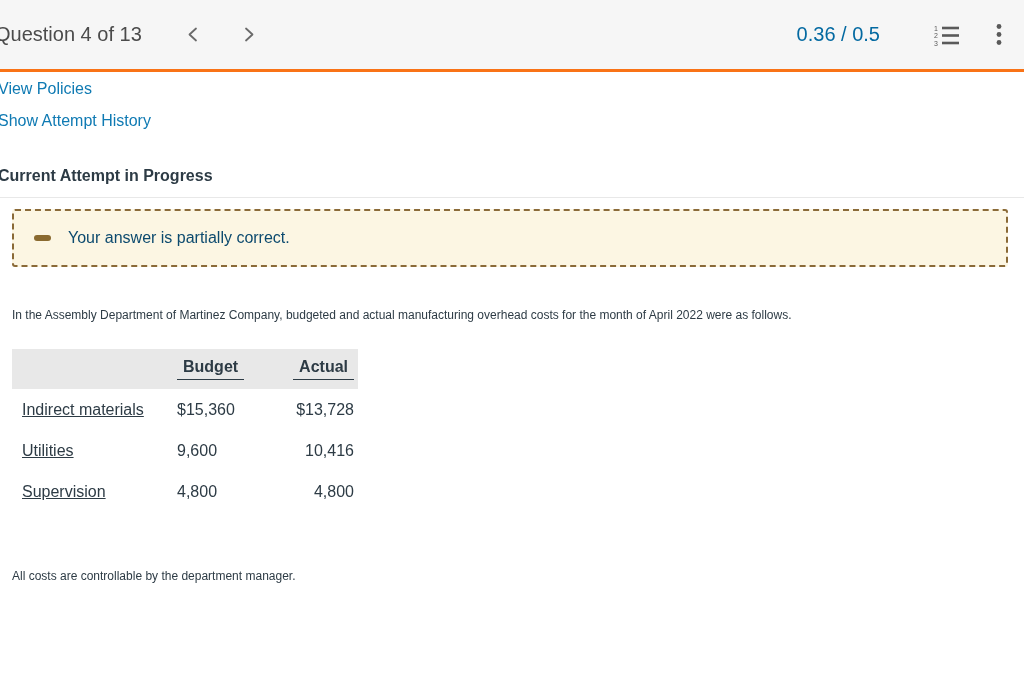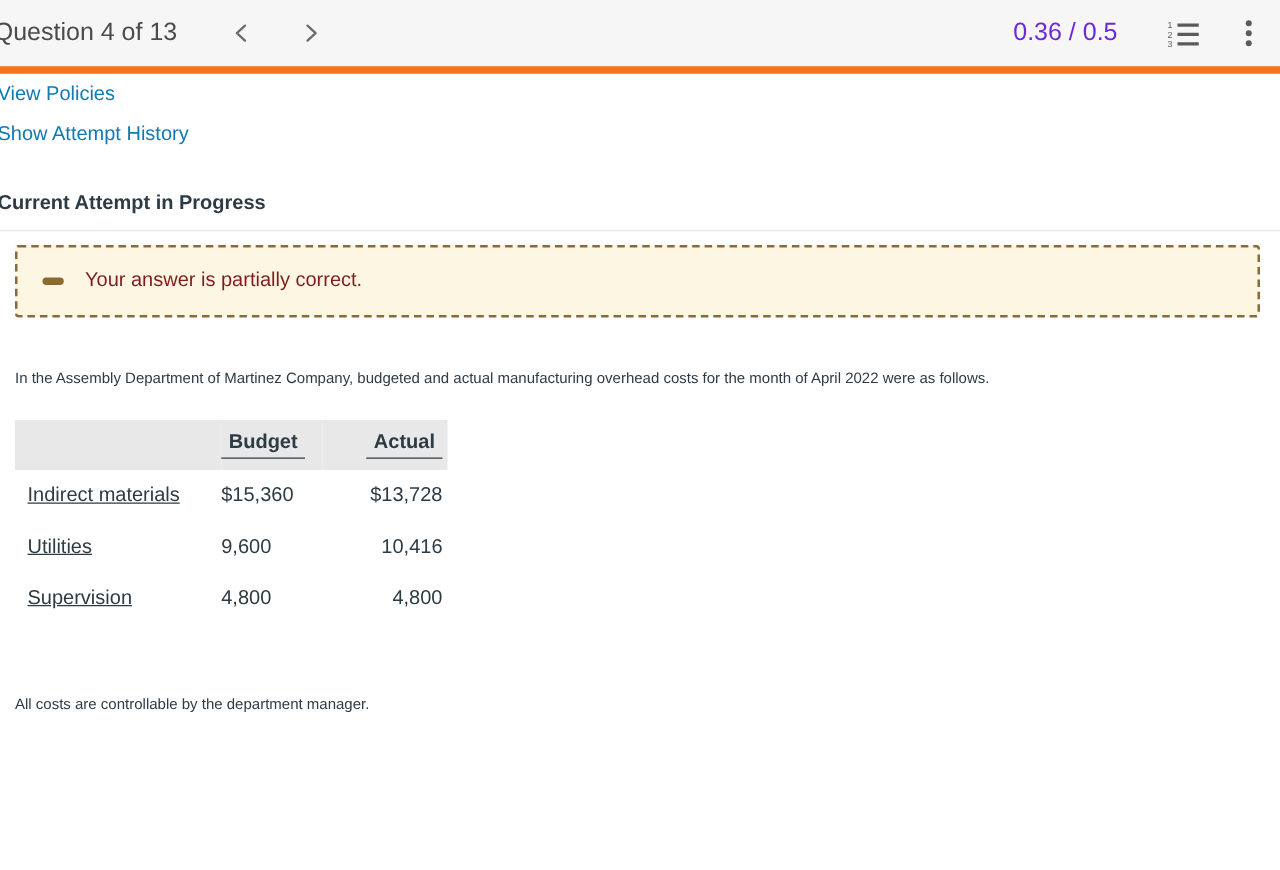--- a/index.html
+++ b/index.html
@@ -6,39 +6,39 @@
   html, body { margin: 0; padding: 0; }
   body {
     width: 1024px; height: 696px; overflow: hidden;
     background: #ffffff;
     font-family: "Liberation Sans", sans-serif;
     color: #2d3b45;
   }
 
   
   .topbar {
-    height: 59px;
+    height: 72px;
     background: #f6f6f6;
-    border-bottom: 6px solid #f97316;
+    border-bottom: 3px solid #f97316;
     display: flex;
     align-items: center;
     padding: 0 22px 0 0;
   }
   .q-title {
     font-size: 20px; font-weight: 400; color: #4b4b4b;
     margin: 0 0 0 -5px; white-space: nowrap;
   }
   .nav-btn {
     background: none; border: none; padding: 0; cursor: pointer;
     display: flex; align-items: center;
   }
   .nav-btn.prev { margin-left: 44px; }
   .nav-btn.next { margin-left: 44px; }
   .topbar-spacer { flex: 1; }
-  .score { font-size: 20px; color: #6d28d9; margin-right: 40px; white-space: nowrap; }
+  .score { font-size: 20px; color: #0369a1; margin-right: 54px; white-space: nowrap; }
   .icon-btn { background: none; border: none; padding: 0; cursor: pointer; display: flex; align-items: center; }
   .icon-btn.menu { margin-left: 36px; }
 
   
   .links { padding-top: 5px; }
   .links a {
     display: table;
     color: #0f7ab3; text-decoration: none;
     font-size: 16px; line-height: 24px;
     margin: 0 0 8px -2px;
@@ -53,21 +53,21 @@
 
   
   .alert {
     margin: 11px 16px 0 12px;
     height: 58px;
     background: #fcf6e3;
     border: 2px dashed #8a6a38;
     border-radius: 3px;
     display: flex; align-items: center;
     padding-left: 20px;
-    color: #7f1d1d; font-size: 16px;
+    color: #0c4a6e; font-size: 16px;
   }
   .minus-icon {
     width: 17px; height: 6px; border-radius: 3px;
     background: #8a6a30; margin-right: 17px; flex: none;
   }
 
   
   .intro {
     margin: 36px 0 0 12px;
     font-size: 12px; line-height: 24px;

